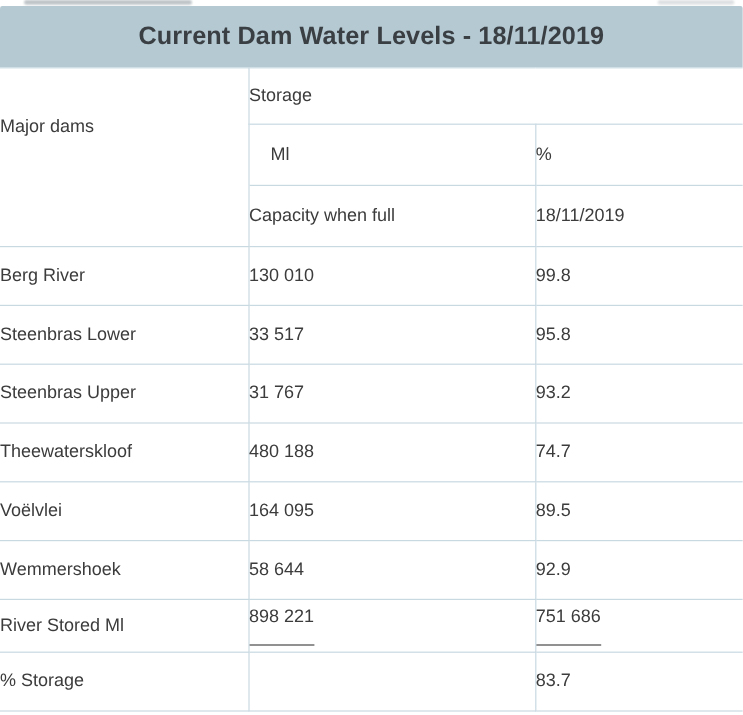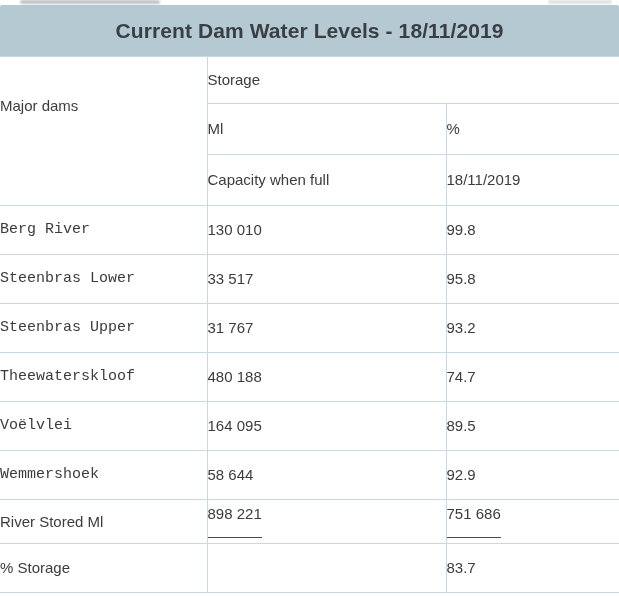--- a/index.html
+++ b/index.html
@@ -81,21 +81,20 @@
   .h-data td { height: 48px; }
   .h-total td { height: 43px; }
   .h-last td { height: 48px; }
 
   .cell-label {
     padding-left: 14px;
     font-weight: bold;
   }
   .cell-damname {
     padding-left: 14px;
-    font-family: Liberation Mono, monospace;
   }
   .major-dams-cell {
     vertical-align: top;
     padding-top: 14px;
     padding-left: 14px;
     font-weight: bold;
   }
   .cell-center {
     text-align: center;
     font-weight: bold;
@@ -133,21 +132,21 @@
         <col class="c3">
       </colgroup>
 
     <tbody>
         <tr class="h-row1">
       <td class="bt br major-dams-cell" rowspan="2">Major dams</td>
       <td class="bt bb cell-center" colspan="2">Storage</td>
     </tr>
 
     <tr class="h-row2">
-      <td class="bb br cell-center" style="border-left:1px solid #c9d9e1;">Ml</td>
+      <td class="bb br cell-center" style="border-left:1px solid #c9d9e1;padding-left:18px;">Ml</td>
       <td class="bb cell-center">%</td>
     </tr>
 
     <tr class="h-row3">
       <td class="bb br"></td>
       <td class="bb br cell-center">Capacity when full</td>
       <td class="bb cell-center">18/11/2019</td>
     </tr>
 
     <tr class="h-data">

